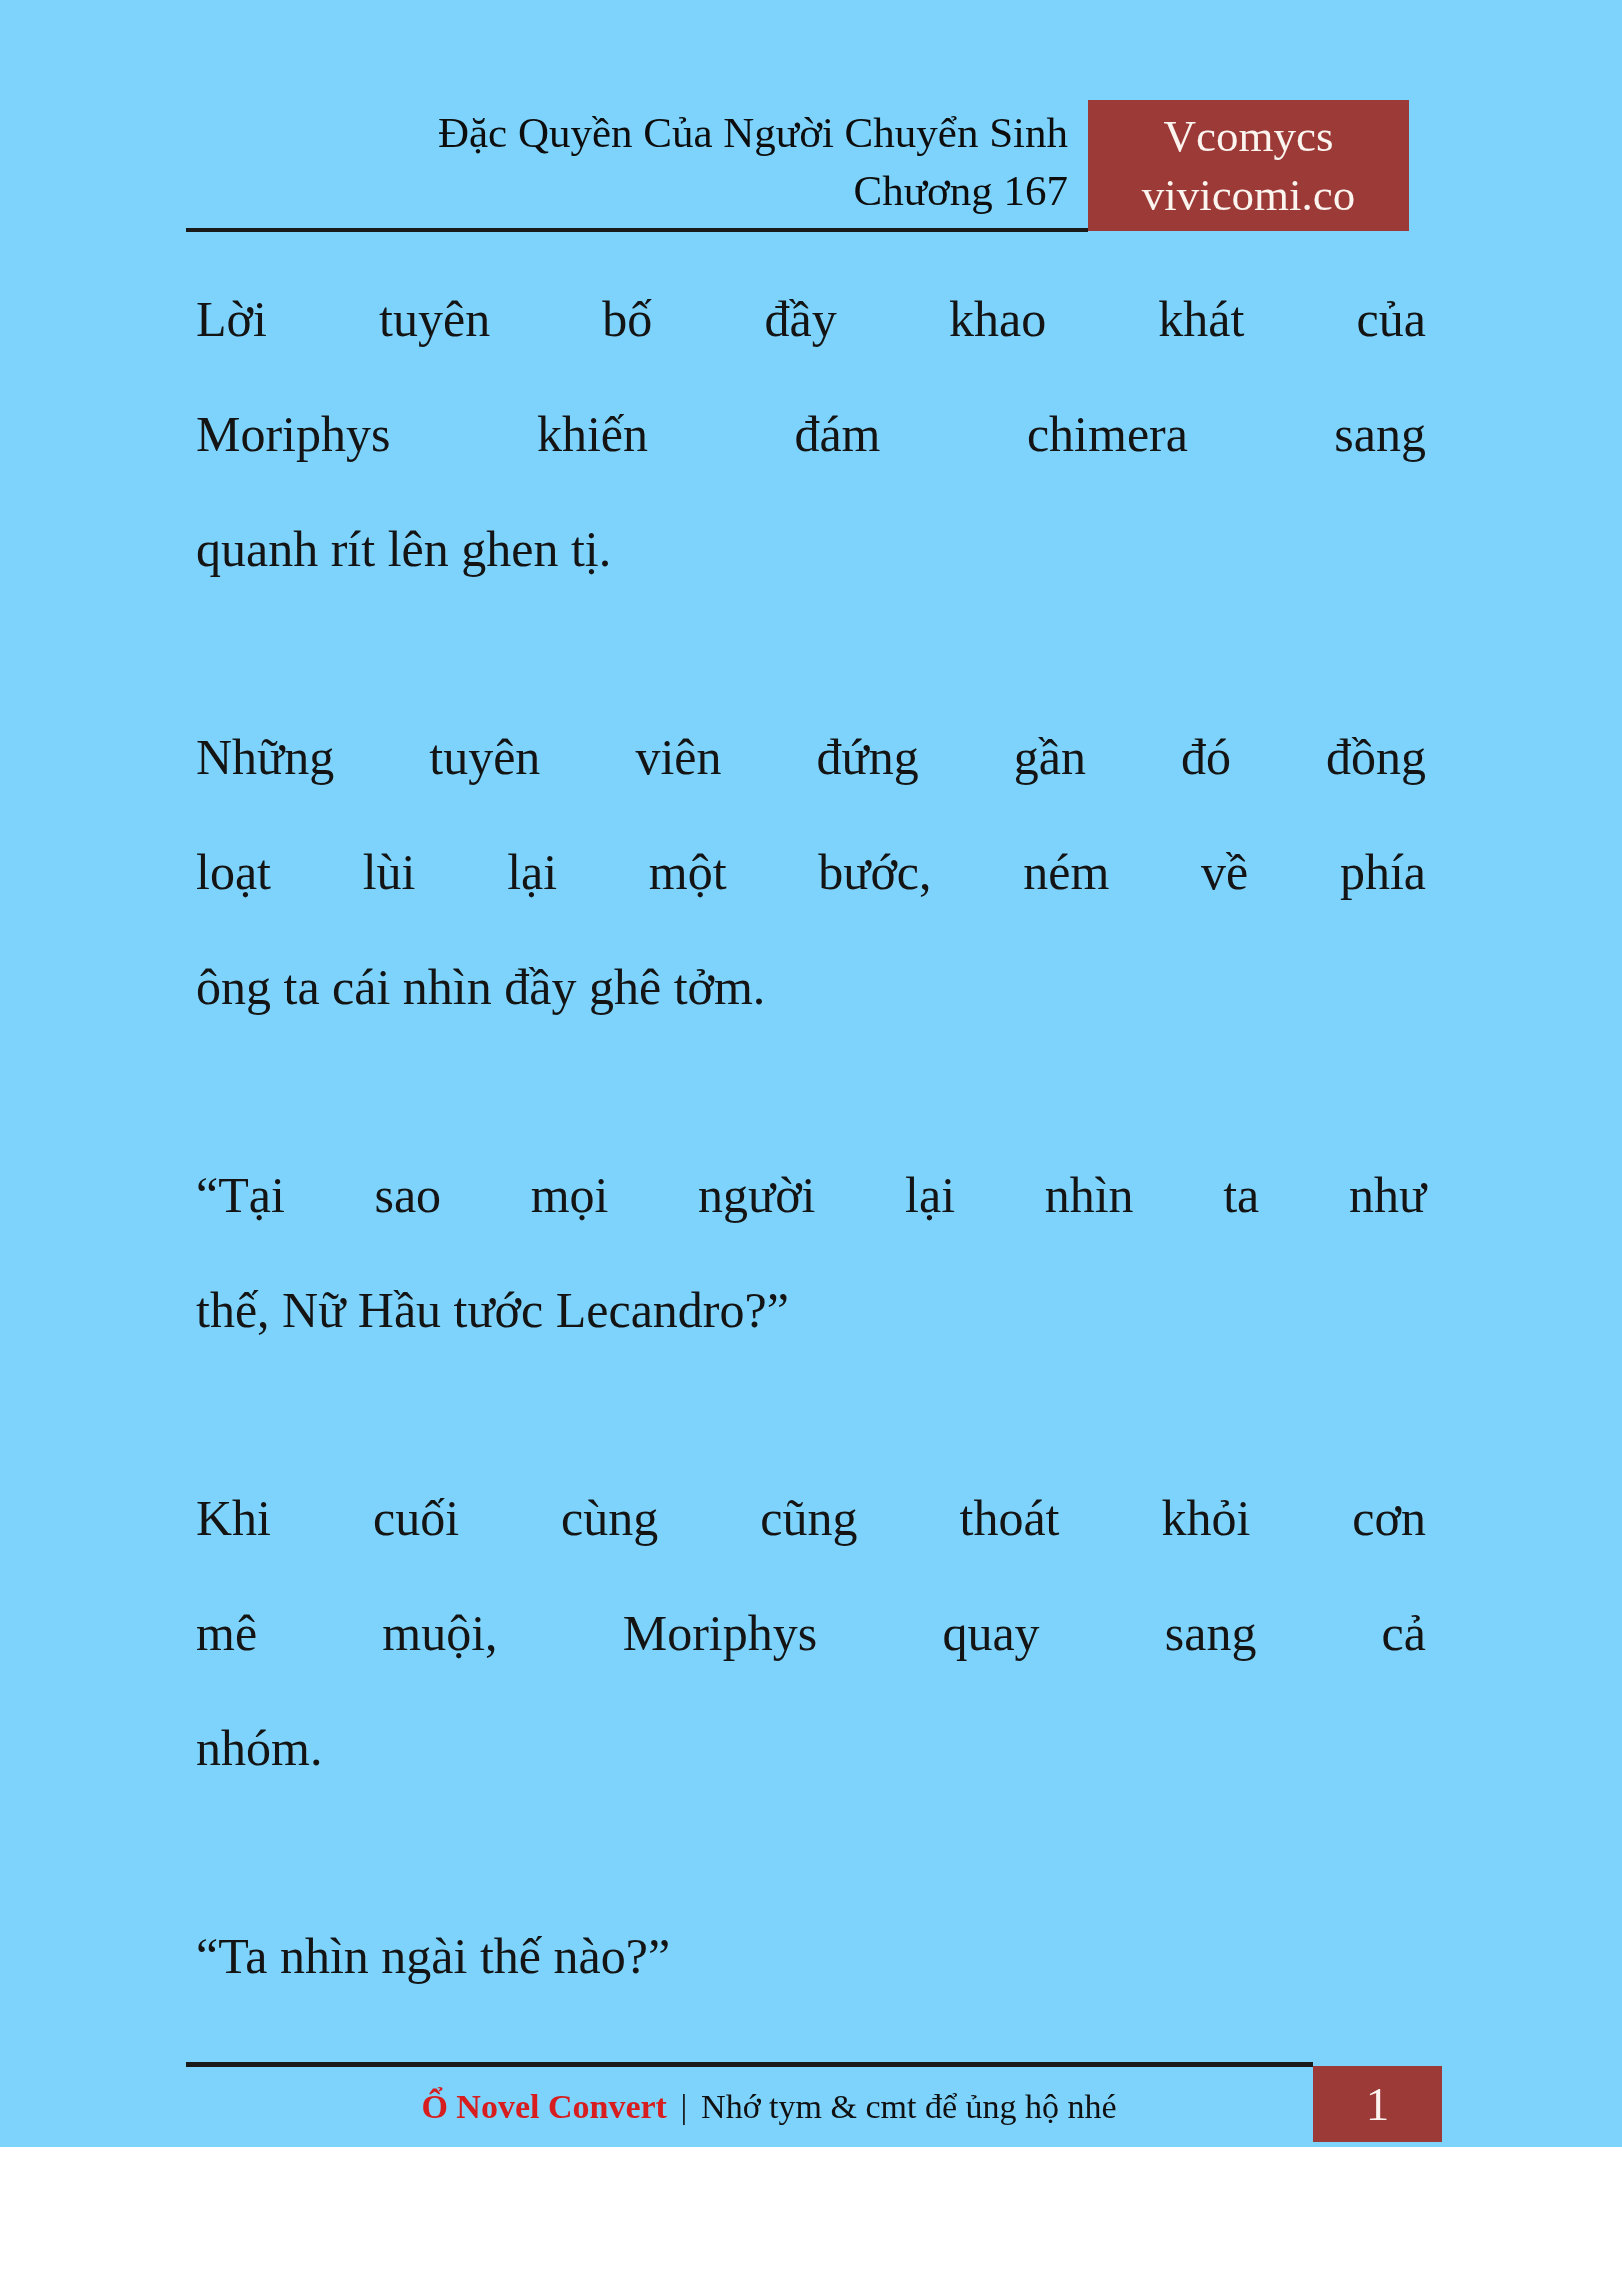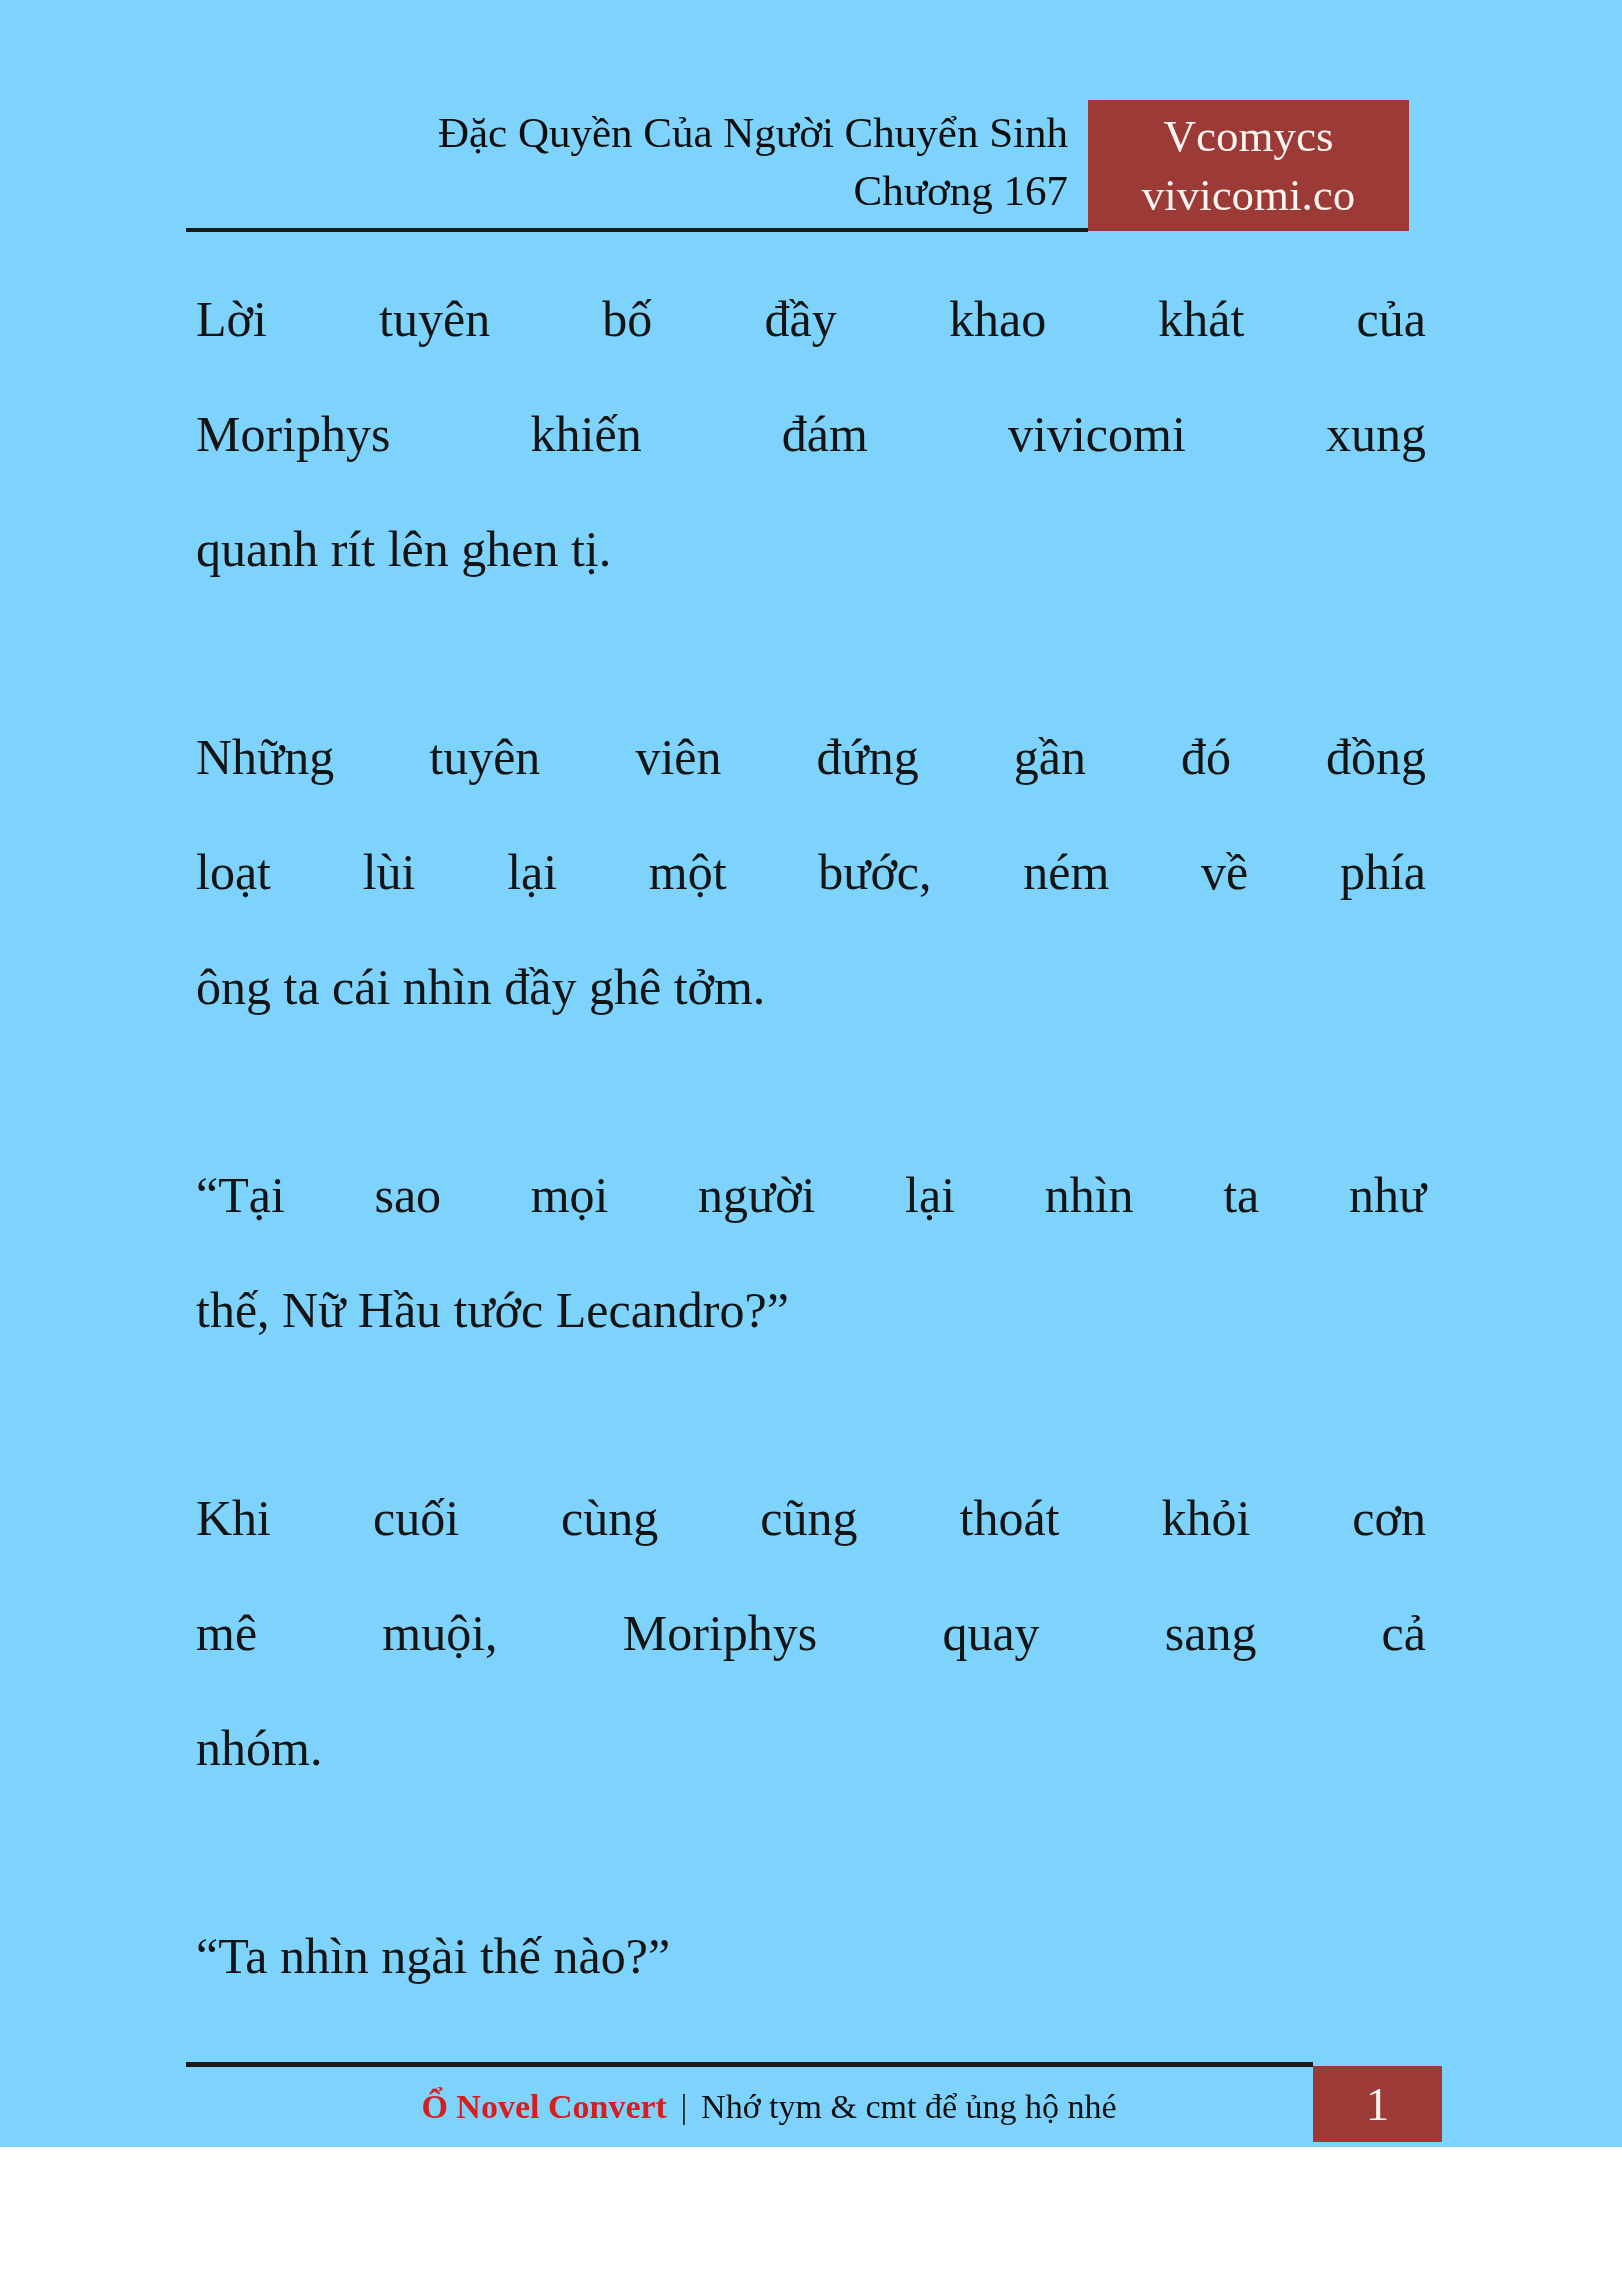--- a/index.html
+++ b/index.html
@@ -107,21 +107,21 @@
     <div>Vcomycs</div>
     <div>vivicomi.co</div>
   </div>
 
   <div class="header-rule"></div>
 
   <div class="body-text">
 
     <div class="para">
       <div class="ln j">Lời tuyên bố đầy khao khát của</div>
-      <div class="ln j">Moriphys khiến đám vivicomi xung</div>
+      <div class="ln j">Moriphys khiến đám chimera sang</div>
       <div class="ln l">quanh rít lên ghen tị.</div>
     </div>
 
     <div class="para">
       <div class="ln j">Những tuyên viên đứng gần đó đồng</div>
       <div class="ln j">loạt lùi lại một bước, ném về phía</div>
       <div class="ln l">ông ta cái nhìn đầy ghê tởm.</div>
     </div>
 
     <div class="para">

